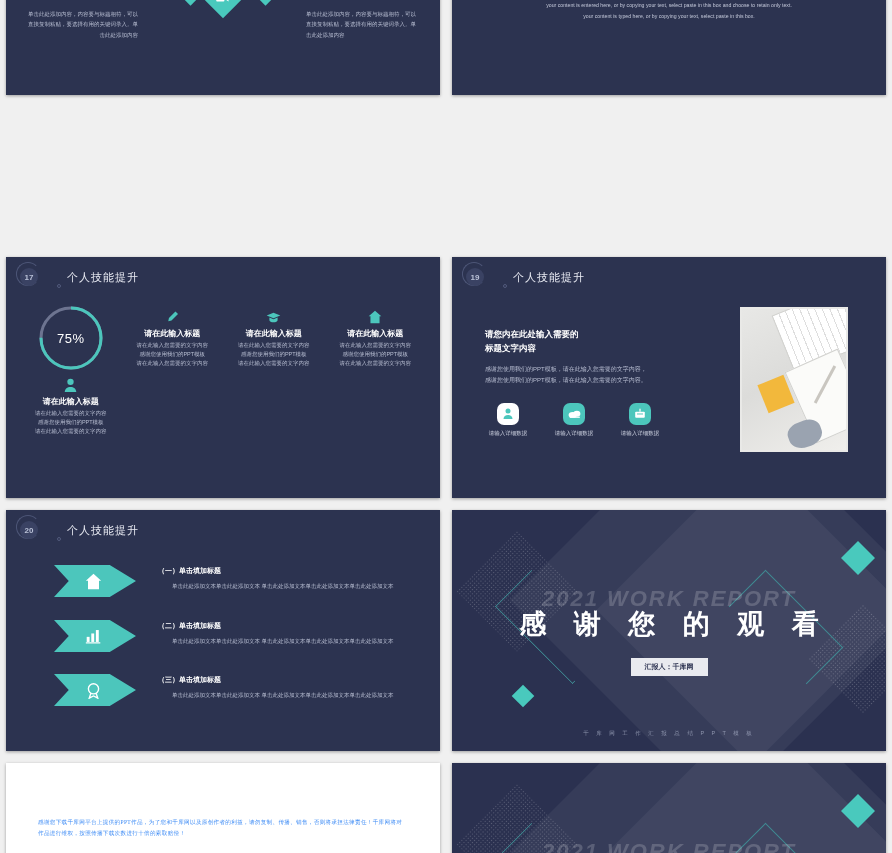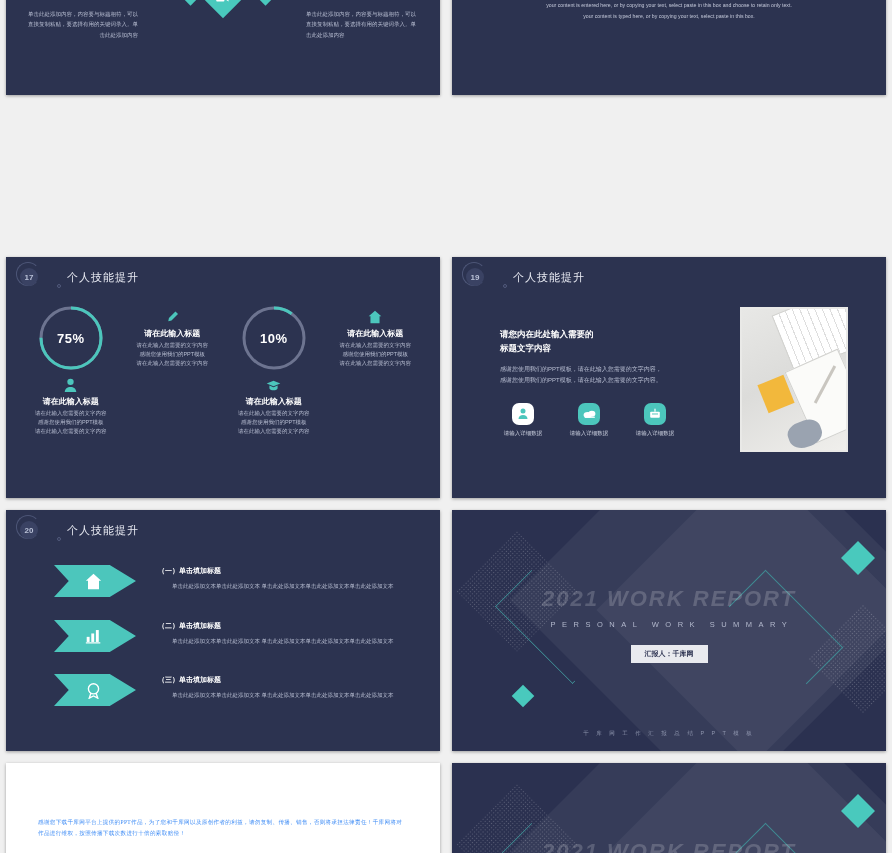--- a/index.html
+++ b/index.html
@@ -43,30 +43,30 @@
   .sl-title { color: #e8eaf2; font-size: 11px; letter-spacing: 1px; }
 
   
   .rings { position: absolute; top: 47px; left: 0; width: 100%;
     display: flex; justify-content: space-around; padding: 0 14px; }
   .ringcol { width: 96px; text-align: center; }
   .ring { position: relative; width: 68px; height: 68px; margin: 0 auto; }
   .ring svg { display: block; }
   .ringval {
     position: absolute; inset: 0; display: flex; align-items: center; justify-content: center;
-    color: #ffffff; font-size: 13px; font-weight: bold; letter-spacing: .5px;
+    color: #ffffff; font-size: 13px; font-weight: normal; letter-spacing: .5px;
   }
   .ricon { color: #49c5bb; font-size: 14px; margin-top: 5px; height: 16px;
     display:flex; align-items:center; justify-content:center; }
   .ricon svg { display:block; }
   .rtitle { color: #ffffff; font-size: 8px; font-weight: bold; margin-top: 3px; }
   .rbody { color: #b7bdd1; font-size: 5.5px; line-height: 1.65; margin-top: 2px; }
 
   
-  .s18-left { position: absolute; left: 48px; top: 70px; width: 190px; }
+  .s18-left { position: absolute; left: 33px; top: 70px; width: 190px; }
   .s18-h { color: #ffffff; font-size: 8.5px; font-weight: bold; line-height: 1.7; }
   .s18-p { color: #b9bfd3; font-size: 6px; line-height: 1.9; margin-top: 8px; }
   .s18-icons { display: flex; gap: 20px; margin-top: 16px; }
   .s18-ic { text-align: center; width: 46px; }
   .s18-bub { width: 22px; height: 22px; border-radius: 7px; margin: 0 auto;
     display: flex; align-items: center; justify-content: center; }
   .s18-bub.teal { background: #4cc6bc; color: #ffffff; }
   .s18-bub.white { background: #ffffff; color: #4cc6bc; }
   .s18-lab { color: #cdd2e0; font-size: 5.5px; margin-top: 5px; }
   .s18-photo { position: absolute; right: 38px; top: 50px; width: 108px; height: 145px;
@@ -217,27 +217,20 @@
                 <path d="M14.5 1.5l4 4-10 10-5 1 1-5z"></path>
               </svg>
           </div>
           <div class="rtitle">请在此输入标题</div>
           <div class="rbody" style="white-space:pre-line;">请在此输入您需要的文字内容
 感谢您使用我们的PPT模板
 请在此输入您需要的文字内容</div>
         </div>
 
         <div class="ringcol">
-          <div class="ring">
-            <svg width="68" height="68" viewBox="0 0 68 68">
-              <circle cx="34" cy="34" r="30" fill="none" stroke="#6d7490" stroke-width="3"></circle>
-              <circle cx="34" cy="34" r="30" fill="none" stroke="#4cc6bc" stroke-width="3" stroke-dasharray="18.8 188.5" transform="rotate(-90 34 34)"></circle>
-            </svg>
-            <div class="ringval">10%</div>
-          </div>
           <div class="ricon">
             <svg width="15" height="13" viewBox="0 0 22 16" fill="#4cc6bc">
                 <path d="M11 1L21 5l-10 4L1 5z"></path>
                 <path d="M5 8v4c0 1.6 2.7 3 6 3s6-1.4 6-3V8l-6 2.4z"></path>
               </svg>
           </div>
           <div class="rtitle">请在此输入标题</div>
           <div class="rbody" style="white-space:pre-line;">请在此输入您需要的文字内容
 感谢您使用我们的PPT模板
 请在此输入您需要的文字内容</div>
@@ -392,21 +385,21 @@
         <div class="cover-bg1"></div>
         <div class="cover-bg2"></div>
         <div class="dotdiam d1"></div>
         <div class="dotdiam d2"></div>
         <div class="sm-diamond s1"></div>
         <div class="sm-diamond s2"></div>
         <div class="chevline cl1"></div>
         <div class="chevline cl2"></div>
         <div class="cover-center">
           <div class="yr">2021 WORK REPORT</div>
-          <div class="cov-sub">PERSONAL WORK SUMMARY</div>
+          <div class="cov-title">感 谢 您 的 观 看</div>
           <div class="cov-box">汇报人：千库网</div>
         </div>
         <div class="cov-foot">千 库 网 工 作 汇 报 总 结 P P T 模 板</div>
       </div>
     </div>
   </div>
 
   <div class="cell">
     <div class="slide white">
       <div class="cp">

